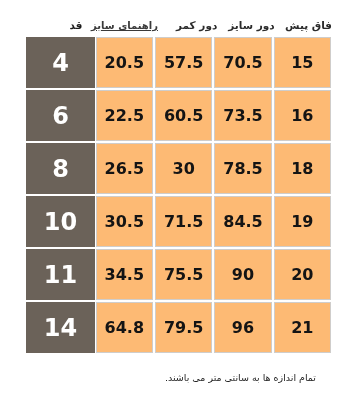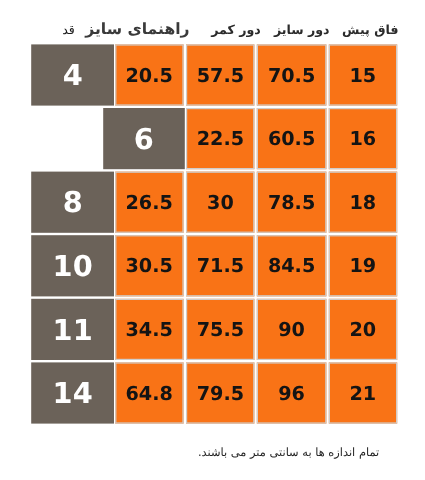--- a/index.html
+++ b/index.html
@@ -43,27 +43,28 @@
     letter-spacing: -0.2px;
     white-space: nowrap;
   }
   .head-cell.size-col {
     flex: 0 0 26%;
     text-align: right;
     padding-right: 2px;
     direction: rtl;
   }
   .head-cell.size-col .guide {
-    font-size: 13px;
+    font-size: 10px;
     font-weight: bold;
     color: #3a3a3a;
+    text-decoration: underline;
   }
   .head-cell.size-col .qad {
     font-size: 10.5px;
-    font-weight: normal;
+    font-weight: bold;
     color: #1c1c1c;
     margin-right: 5px;
     margin-left: 31px;
   }
 
   
   .table {
     position: absolute;
     top: 36px;
     left: 22px;
@@ -75,21 +76,21 @@
     display: flex;
     flex-direction: row;
     height: 53px;
     margin-bottom: 0px;
   }
   .cell {
     flex: 0 0 18.5%;
     box-sizing: border-box;
     margin: 1px 1px;
     border: 1px solid #cfcdcb;
-    background: #f97316;
+    background: #fdba74;
     display: flex;
     align-items: center;
     justify-content: center;
     font-size: 16px;
     font-weight: bold;
     color: #141414;
     letter-spacing: 0px;
   }
   .cell.badge {
     flex: 0 0 22%;
@@ -136,20 +137,21 @@
     <div class="row">
       <div class="cell">15</div>
       <div class="cell">70.5</div>
       <div class="cell">57.5</div>
       <div class="cell">20.5</div>
       <div class="cell badge">4</div>
     </div>
 
     <div class="row">
       <div class="cell">16</div>
+      <div class="cell">73.5</div>
       <div class="cell">60.5</div>
       <div class="cell">22.5</div>
       <div class="cell badge">6</div>
     </div>
 
     <div class="row">
       <div class="cell">18</div>
       <div class="cell">78.5</div>
       <div class="cell">30</div>
       <div class="cell">26.5</div>

